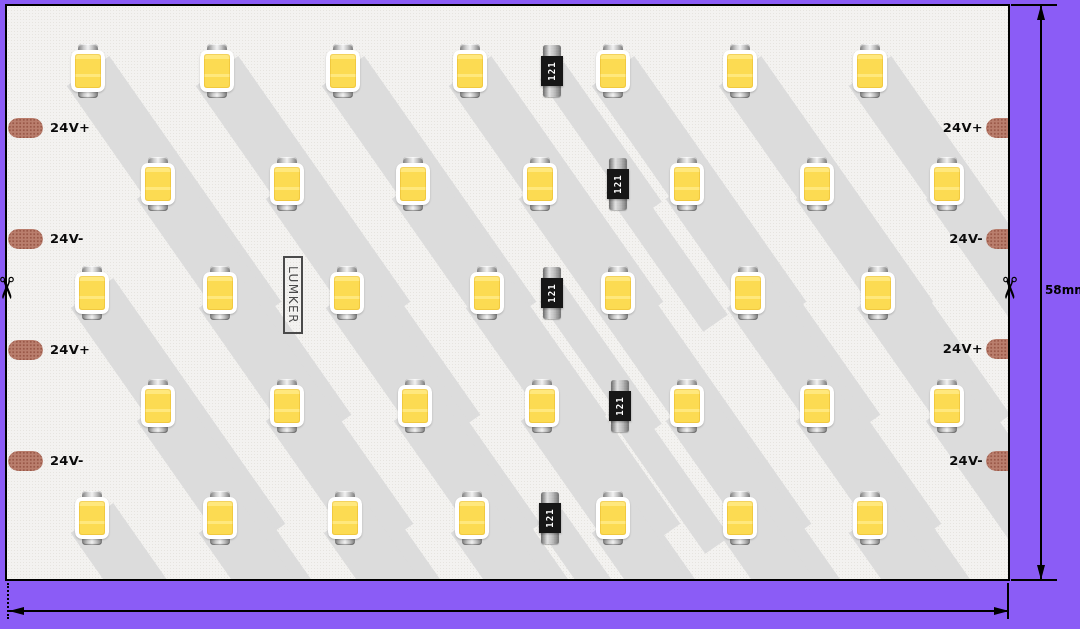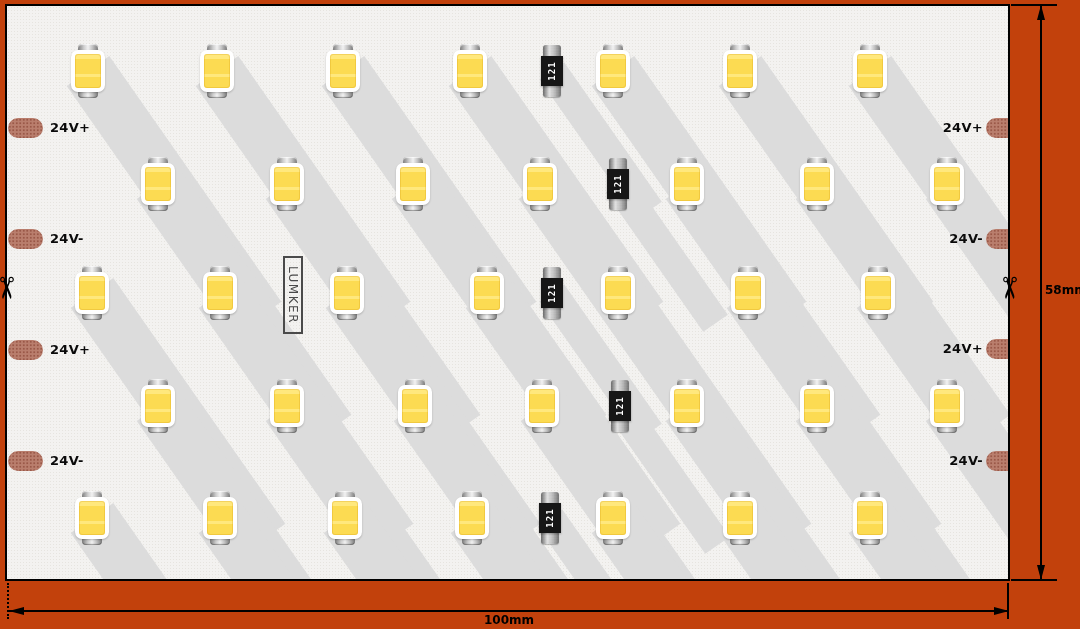--- a/index.html
+++ b/index.html
@@ -1,16 +1,16 @@
 <!DOCTYPE html>
 <html style="--pcb: #f3f2f0; --shadow: #dcdcdc; --pad: #b97e6d; --yy: #fcdb52; --yl: #ffe87d; --resb: #161616;"><head>
 <meta charset="utf-8">
 <style>
   html,body{margin:0;padding:0;background:#ffffff;}
-  .page{position:relative;width:1080px;height:629px;background:#c2410c;overflow:hidden;
+  .page{position:relative;width:1080px;height:629px;background:#8b5cf6;overflow:hidden;
         font-family:"DejaVu Sans","Liberation Sans",sans-serif;}
   
   .strip{position:absolute;left:5px;top:4px;width:1005px;height:577px;border:2px solid #000;
          box-sizing:border-box;overflow:hidden;background-color:var(--pcb,#f3f2f0);
          background-image:radial-gradient(rgba(150,140,125,0.14) 0.7px, rgba(0,0,0,0) 1px);
          background-size:3px 3px;}
   .layer{position:absolute;inset:0;}
   .shadow{position:absolute;background:var(--shadow,#dcdcdc);transform-origin:0 50%;
           transform:rotate(55deg);}
   
@@ -390,15 +390,14 @@
   <div class="dln" style="left:1040px;top:5px;width:2px;height:575px;"></div>
   <div class="arr up" style="left:1037px;top:5px;"></div>
   <div class="arr dn" style="left:1037px;top:565px;"></div>
   <div class="dim-label h">58mm</div>
 
   <div class="dln dot" style="left:7px;top:583px;width:0;height:36px;"></div>
   <div class="dln" style="left:1007px;top:583px;width:2px;height:36px;"></div>
   <div class="dln" style="left:9px;top:610px;width:1000px;height:2px;"></div>
   <div class="arr lf" style="left:9px;top:607px;"></div>
   <div class="arr rt" style="left:994px;top:607px;"></div>
-  <div class="dim-label w">100mm</div>
 
 </div>
 
 </body></html>

